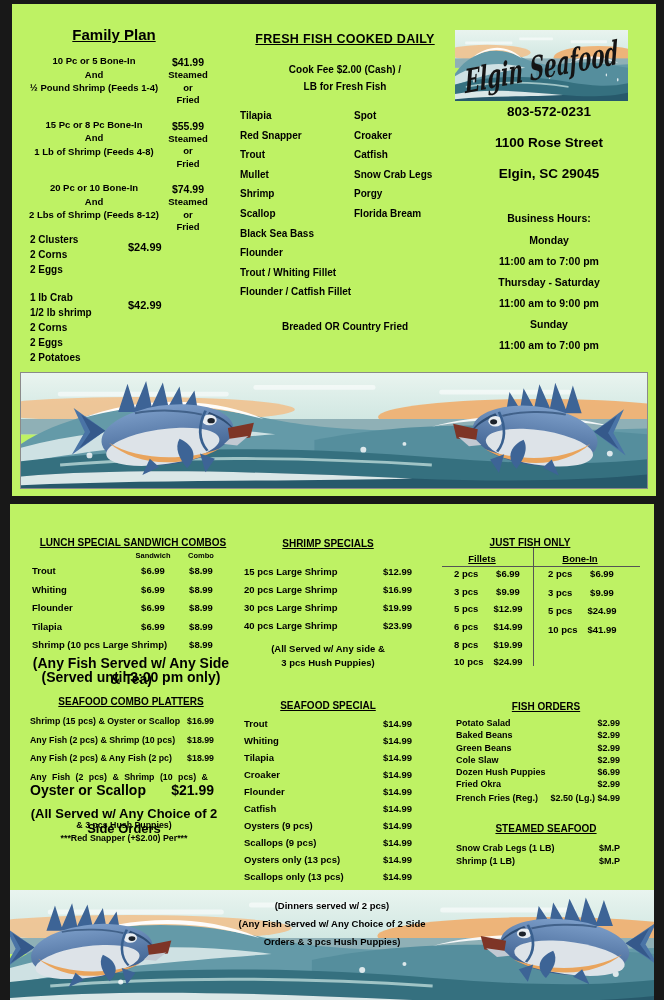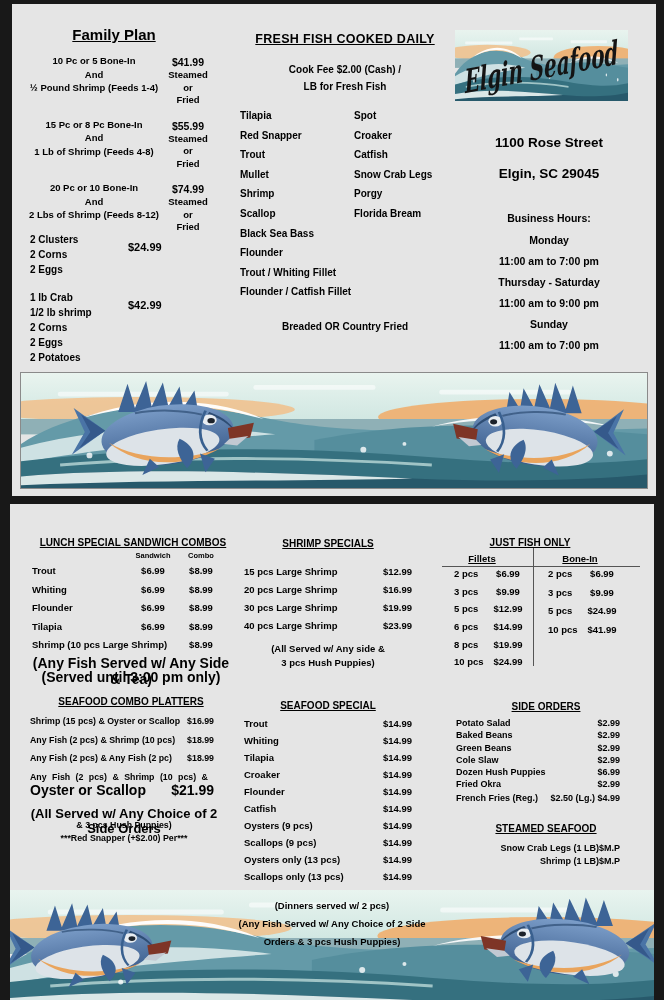--- a/index.html
+++ b/index.html
@@ -1,19 +1,19 @@
 <!DOCTYPE html>
 <html><head>
 <meta charset="utf-8">
 <style>
   *{margin:0;padding:0;box-sizing:border-box}
   html,body{width:664px;height:1000px}
   body{position:relative;background:#181818;overflow:hidden;
        font-family:"Liberation Sans",sans-serif;font-weight:bold;color:#000}
-  .page{position:absolute;background:#e5e5e5}
+  .page{position:absolute;background:#bef264}
   #page1{left:12px;top:4px;width:644px;height:492px}
   #page2{left:10px;top:504px;width:644px;height:496px;overflow:hidden}
   .abs{position:absolute}
   .ctr{text-align:center}
   .u{text-decoration:underline}
   .pre{white-space:pre-line}
   
   .h-lg{font-size:15px}
   .h-md{font-size:14px}
   .h-m2{font-size:12.5px;letter-spacing:.3px}
@@ -45,21 +45,21 @@
   .cp-l2{display:flex;justify-content:space-between;font-size:14px;}
   .fx{display:flex;justify-content:space-between}
   .ss-row{display:flex;justify-content:space-between;font-size:9.5px;height:18px}
   .sp-row{display:flex;justify-content:space-between;font-size:9.5px;height:17px}
   .jf-row{display:flex;height:17.7px}
   .jf-qty{width:36px;font-size:9.5px}
   .jf-pr{flex:1;text-align:center;font-size:9.5px}
   .jf-head{font-size:9.5px}
   .line{background:#555}
   .so-row{display:flex;justify-content:space-between;font-size:9px;height:12.3px}
-  .st-row{display:flex;justify-content:flex-end;font-size:9px;height:13px}
+  .st-row{display:flex;justify-content:space-between;font-size:9px;height:13px}
   svg{display:block}
 </style>
 </head>
 <body>
 
 <svg width="0" height="0" style="position:absolute" aria-hidden="true">
   <defs>
     <linearGradient id="gSky" x1="0" y1="0" x2="0" y2="1">
       <stop offset="0" stop-color="#e9f4ef"></stop>
         <stop offset="1" stop-color="#c9e3de"></stop>
@@ -216,20 +216,21 @@
 
   </div>
   <div class="abs ctr ff-foot" style="left:222px;top:317px;width:222px">Breaded OR Country Fried</div>
 
   <div class="abs" style="left:443px;top:26px;width:173px;height:71px">
     <svg viewBox="0 0 640 120" preserveAspectRatio="none" style="width:100%;height:100%">
       <use href="#scene"></use>
       <text x="320" y="82" text-anchor="middle" font-size="56" textLength="570" lengthAdjust="spacingAndGlyphs" transform="rotate(-5 320 64)" fill="#141414" font-family="DejaVu Serif, serif" font-style="italic" font-weight="bold">Elgin Seafood</text>
     </svg>
   </div>
+  <div class="abs ctr contact" style="left:438px;top:100px;width:198px">803-572-0231</div>
   <div class="abs ctr contact" style="left:438px;top:131px;width:198px">1100 Rose Street</div>
   <div class="abs ctr contact" style="left:438px;top:162px;width:198px">Elgin, SC 29045</div>
   <div class="abs ctr hr-t" style="left:438px;top:208px;width:198px">Business Hours:</div>
   <div class="abs ctr" style="left:438px;top:230px;width:198px">
 
       <div class="hr-entry">
         <div class="hr-day">Monday</div>
         <div class="hr-time">11:00 am to 7:00 pm</div>
       </div>
 
@@ -463,21 +464,21 @@
         <span class="jf-pr">$24.99</span>
       </div>
 
       <div class="jf-row" style="height:18.7px">
         <span class="jf-qty">10 pcs</span>
         <span class="jf-pr">$41.99</span>
       </div>
 
   </div>
 
-  <div class="abs h2t u ctr" style="left:436px;top:197px;width:200px">SIDE ORDERS</div>
+  <div class="abs h2t u ctr" style="left:436px;top:197px;width:200px">FISH ORDERS</div>
   <div class="abs" style="left:446px;top:214px;width:164px">
 
       <div class="so-row">
         <span>Potato Salad</span>
         <span>$2.99</span>
       </div>
 
       <div class="so-row">
         <span>Baked Beans</span>
         <span>$2.99</span>

